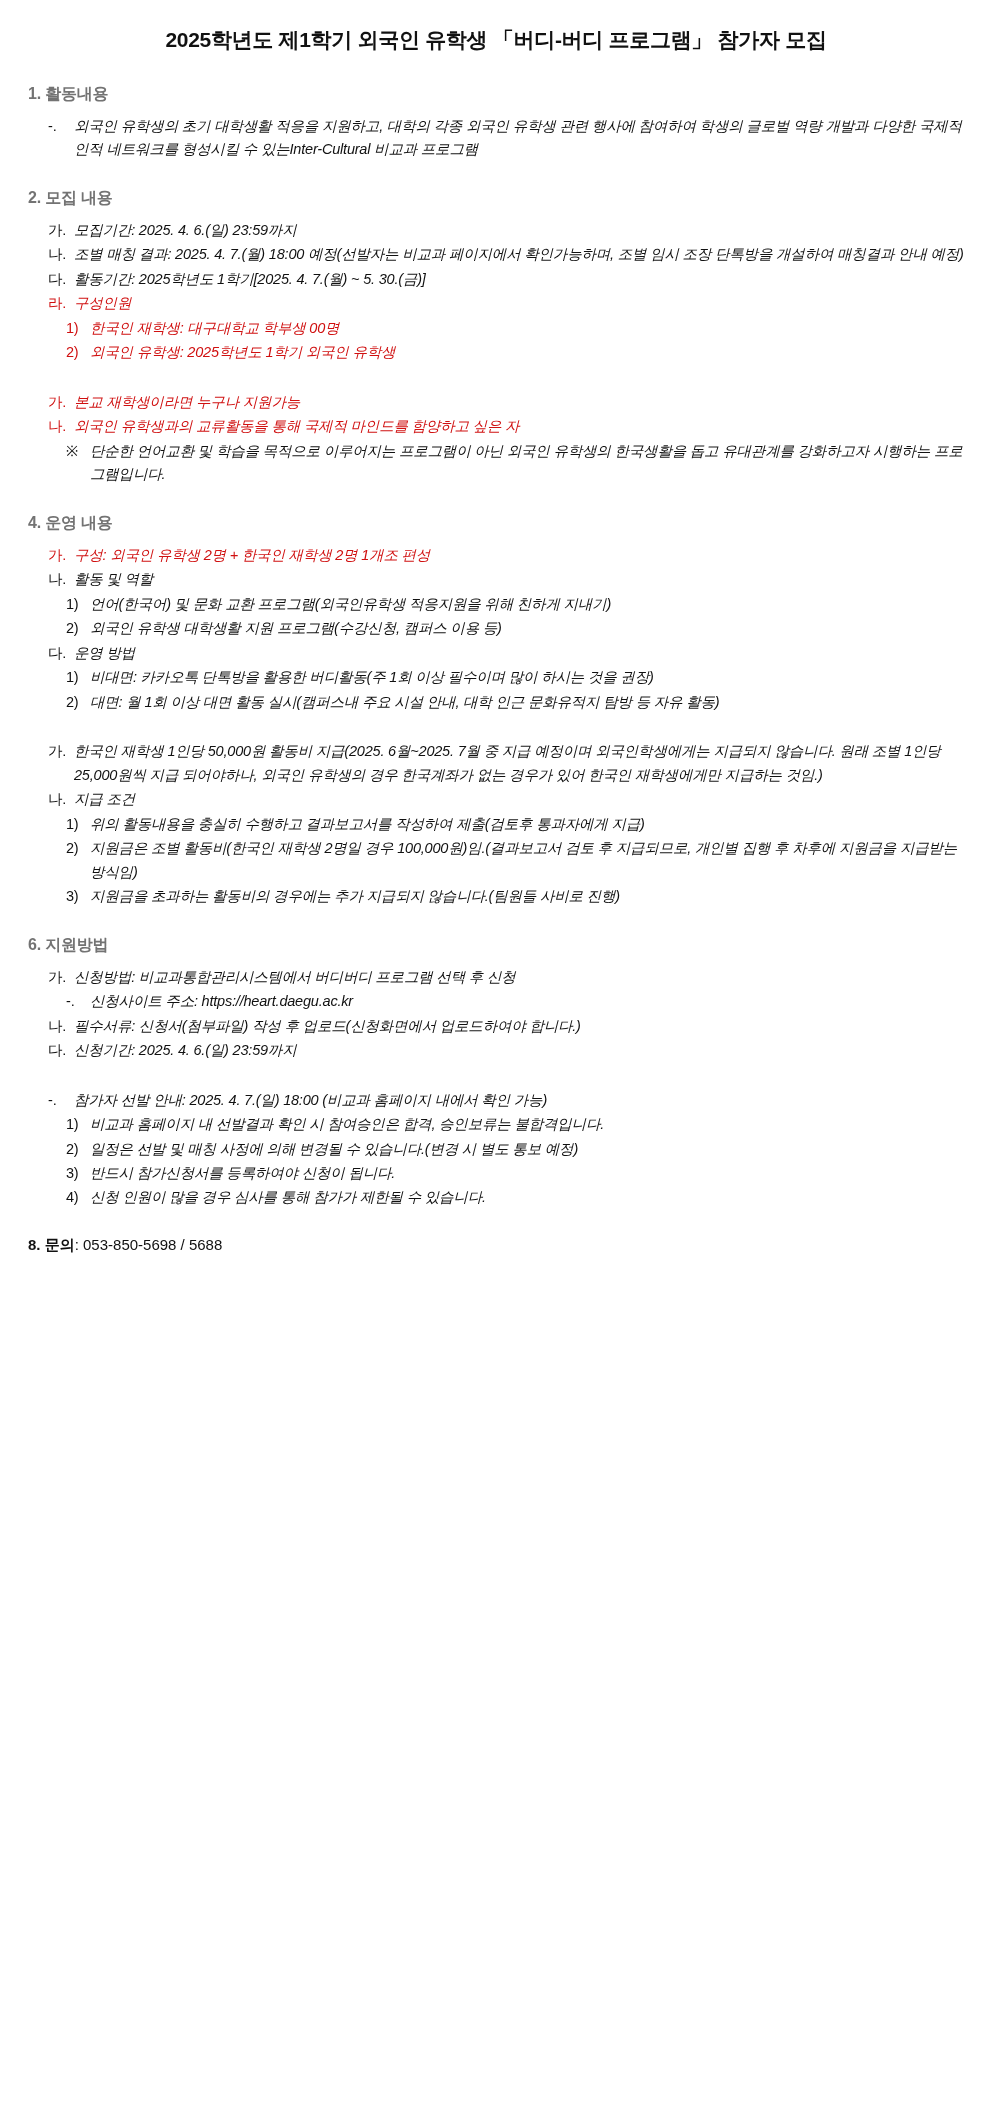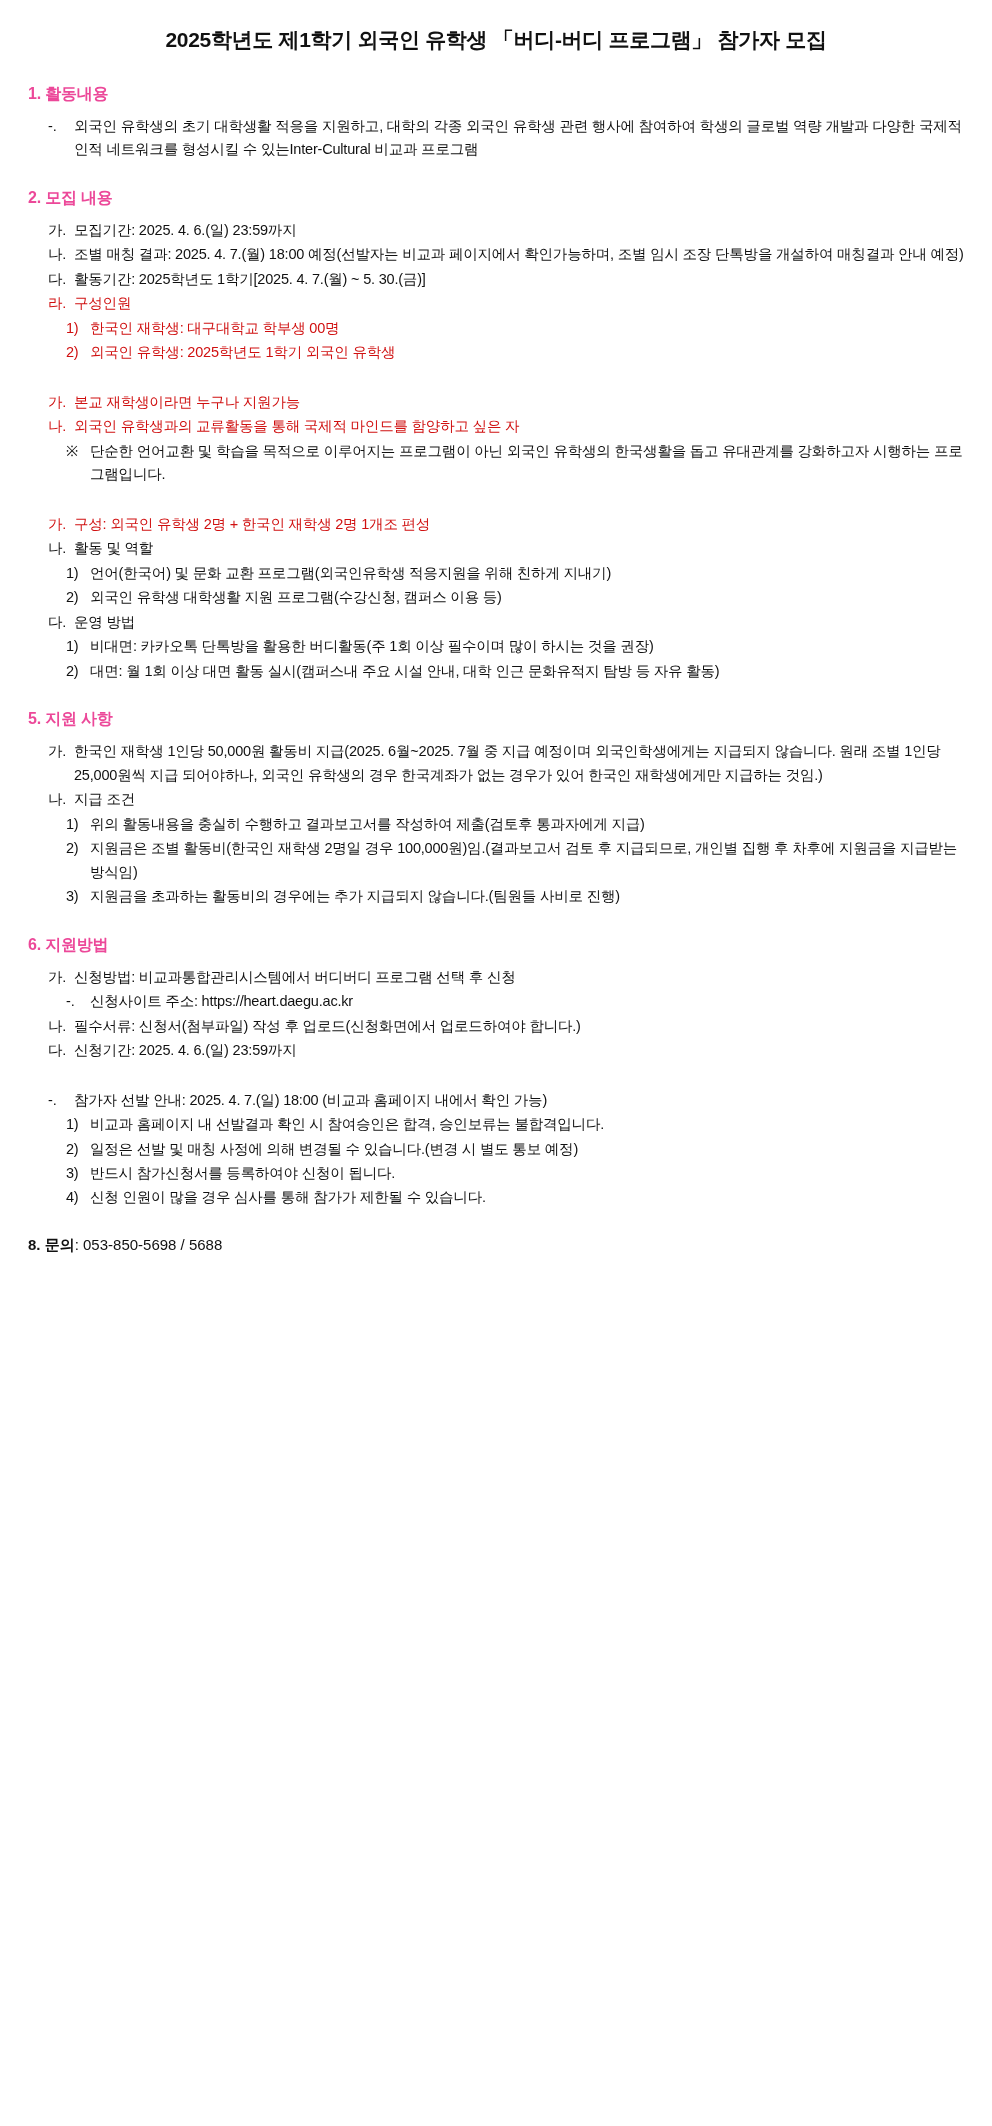--- a/index.html
+++ b/index.html
@@ -27,21 +27,21 @@
     margin: 8px 0 30px 0;
     color: #111111;
   }
   .section {
     margin-bottom: 26px;
   }
   .section-heading {
     font-size: 16px;
     font-weight: bold;
     margin: 0 0 10px 0;
-    color: #ec4899;
+    color: #737373;
     letter-spacing: -0.2px;
   }
   .lines {
     margin: 0;
     padding: 0;
     list-style: none;
   }
   .line {
     font-size: 14.5px;
     line-height: 1.62;
@@ -50,20 +50,21 @@
     display: flex;
     align-items: flex-start;
   }
   .marker {
     flex: 0 0 auto;
     white-space: pre;
     text-align: left;
   }
   .text {
     flex: 1 1 auto;
+    font-style: italic;
   }
   
   .lvl1 { padding-left: 20px; }
   .lvl2 { padding-left: 38px; }
   .lvl1 .marker { width: 26px; }
   .lvl2 .marker { width: 24px; }
 
   .red { color: #d01010; }
 
   .contact-line {
@@ -127,20 +128,21 @@
             <span class="marker">나.</span>
             <span class="text">외국인 유학생과의 교류활동을 통해 국제적 마인드를 함양하고 싶은 자</span>
           </div>
           <div class="line lvl2">
             <span class="marker">※</span>
             <span class="text">단순한 언어교환 및 학습을 목적으로 이루어지는 프로그램이 아닌 외국인 유학생의 한국생활을 돕고 유대관계를 강화하고자 시행하는 프로그램입니다.</span>
           </div>
         </div>
       </div>
       <div class="section">
+        <div class="section-heading">4. 운영 내용</div>
         <div class="lines">
           <div class="line lvl1 red">
             <span class="marker">가.</span>
             <span class="text">구성: 외국인 유학생 2명 + 한국인 재학생 2명 1개조 편성</span>
           </div>
           <div class="line lvl1">
             <span class="marker">나.</span>
             <span class="text">활동 및 역할</span>
           </div>
           <div class="line lvl2">
@@ -159,21 +161,20 @@
             <span class="marker">1)</span>
             <span class="text">비대면: 카카오톡 단톡방을 활용한 버디활동(주 1회 이상 필수이며 많이 하시는 것을 권장)</span>
           </div>
           <div class="line lvl2">
             <span class="marker">2)</span>
             <span class="text">대면: 월 1회 이상 대면 활동 실시(캠퍼스내 주요 시설 안내, 대학 인근 문화유적지 탐방 등 자유 활동)</span>
           </div>
         </div>
       </div>
       <div class="section">
-        <div class="section-heading">5. 지원 사항</div>
         <div class="lines">
           <div class="line lvl1">
             <span class="marker">가.</span>
             <span class="text">한국인 재학생 1인당 50,000원 활동비 지급(2025. 6월~2025. 7월 중 지급 예정이며 외국인학생에게는 지급되지 않습니다. 원래 조별 1인당 25,000원씩 지급 되어야하나, 외국인 유학생의 경우 한국계좌가 없는 경우가 있어 한국인 재학생에게만 지급하는 것임.)</span>
           </div>
           <div class="line lvl1">
             <span class="marker">나.</span>
             <span class="text">지급 조건</span>
           </div>
           <div class="line lvl2">

